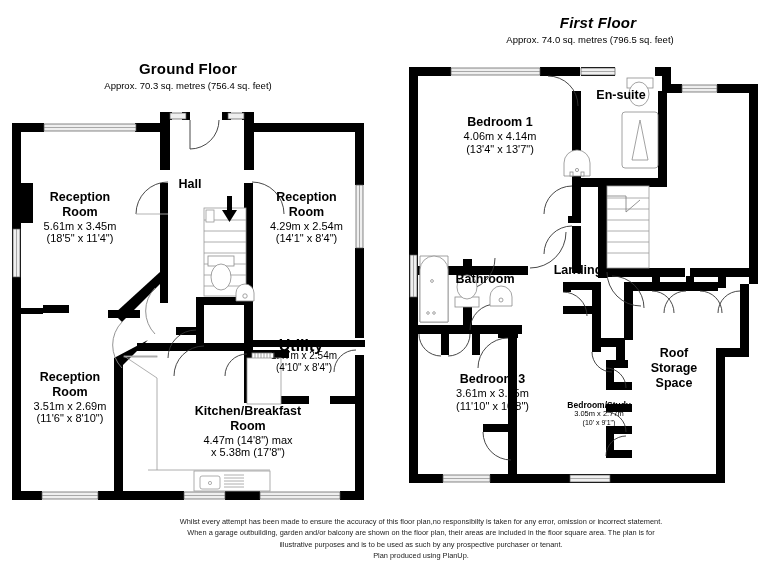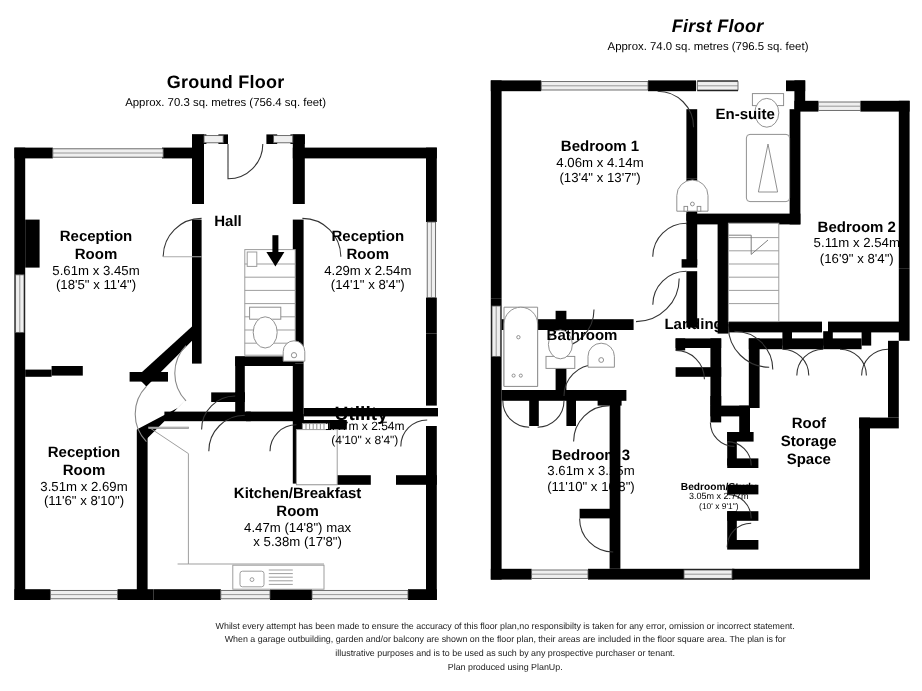--- a/index.html
+++ b/index.html
@@ -497,25 +497,20 @@
     <div>1.47m x 2.54m</div>
     <div>(4'10" x 8'4")</div>
   </div>
 
   <div class="room-label" style="left:430px; top:115px; width:140px;">
     <span class="rname">Bedroom 1</span>
     <span class="rdim">4.06m x 4.14m</span>
     <span class="rdim2">(13'4" x 13'7")</span>
   </div>
 
-  <div class="room-label" style="left:660px; top:182px; width:108px;">
-    <span class="rname">Bedroom 2</span>
-    <span class="rdim">5.11m x 2.54m</span>
-    <span class="rdim2">(16'9" x 8'4")</span>
-  </div>
 
   <div class="room-label" style="left:430px; top:372px; width:125px;">
     <span class="rname">Bedroom 3</span>
     <span class="rdim">3.61m x 3.25m</span>
     <span class="rdim2">(11'10" x 10'8")</span>
   </div>
 
   <div class="room-label small" style="left:540px; top:400px; width:118px;">
     <span class="rname">Bedroom/Study</span>
     <span class="rdim">3.05m x 2.77m</span>

